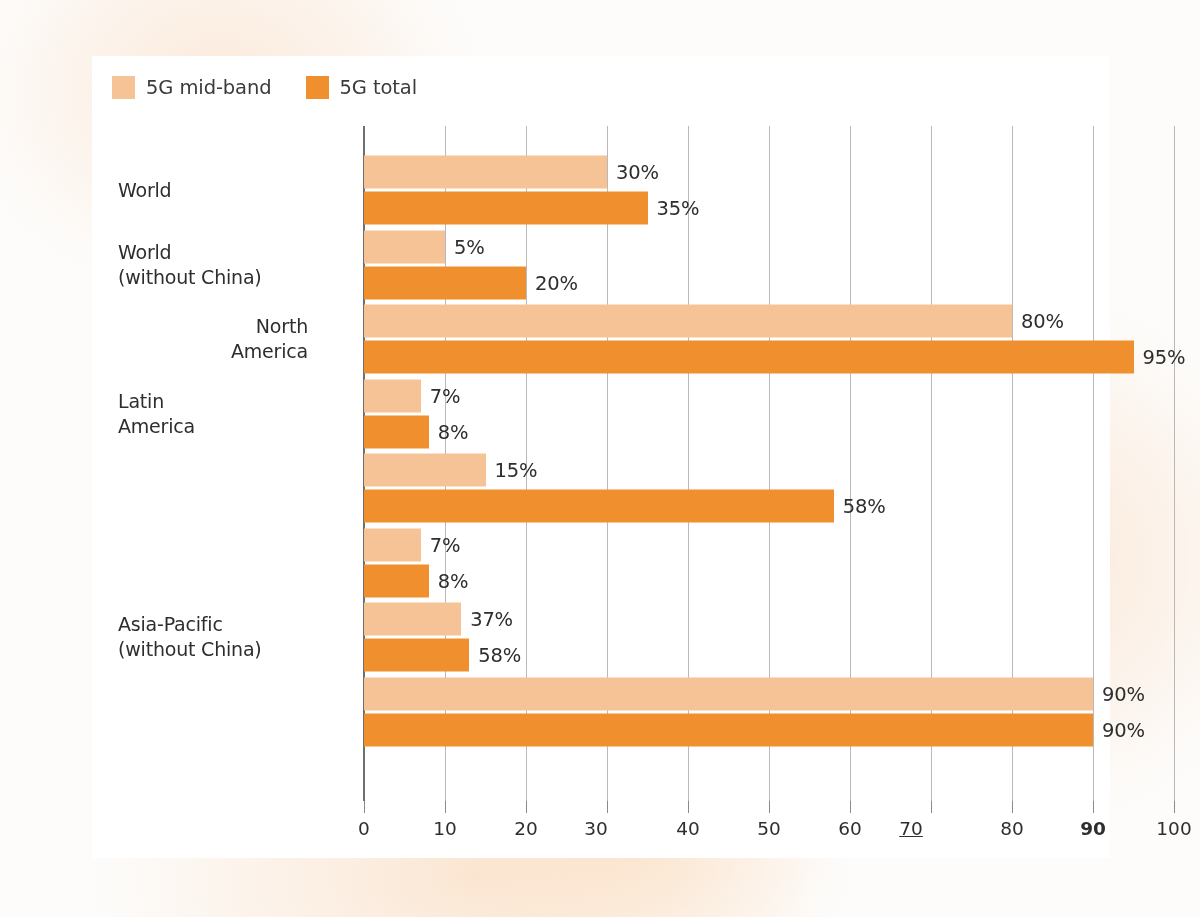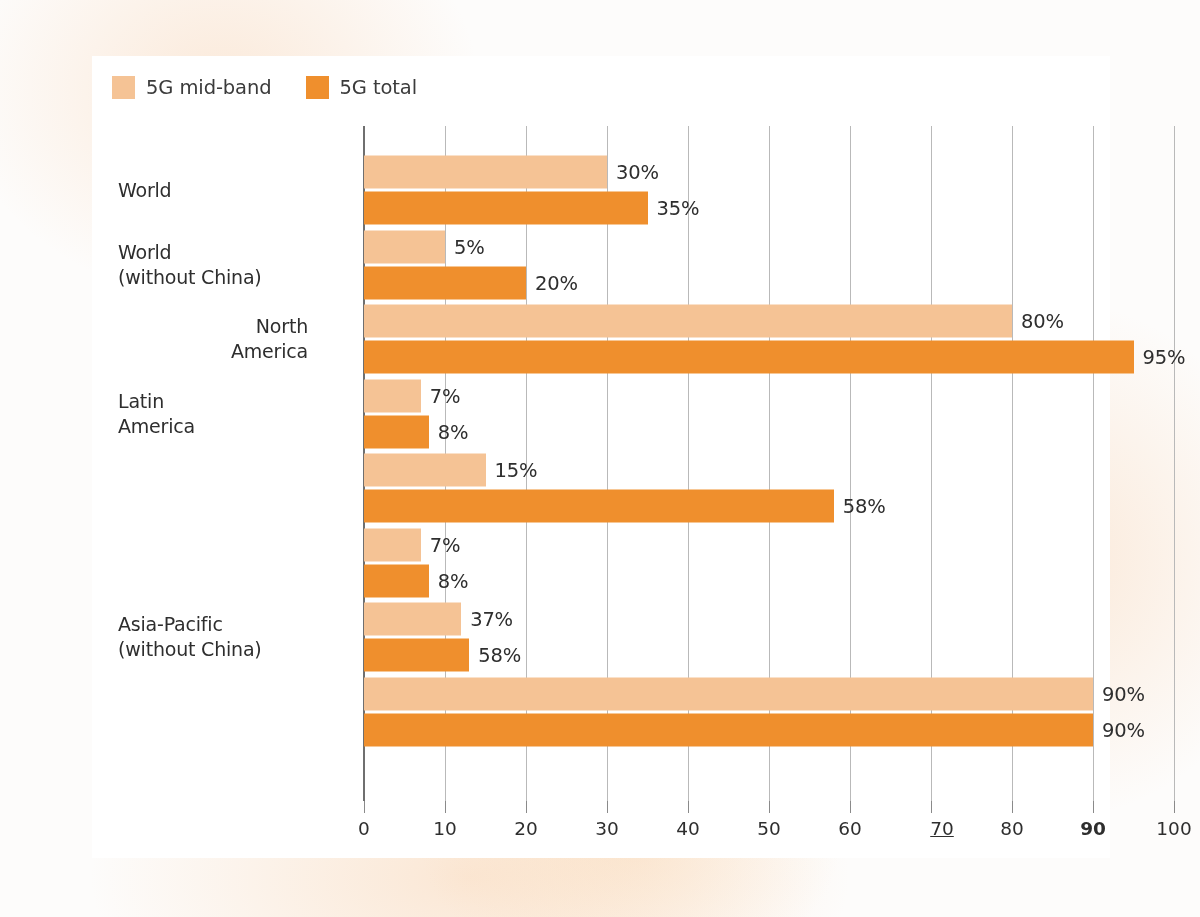--- a/index.html
+++ b/index.html
@@ -250,29 +250,29 @@
         <div class="bar-value" style="left: 830px; top: 603.5px;">90%</div>
       </div>
     <div class="xaxis" id="xaxis">
         <div class="tick" style="left: 92px;"></div>
         <div class="tick-label" style="left: 92px;">0</div>
         <div class="tick" style="left: 173px;"></div>
         <div class="tick-label" style="left: 173px;">10</div>
         <div class="tick" style="left: 254px;"></div>
         <div class="tick-label" style="left: 254px;">20</div>
         <div class="tick" style="left: 335px;"></div>
-        <div class="tick-label" style="left: 335px; text-align: right;">30</div>
+        <div class="tick-label" style="left: 324px; text-align: right;">30</div>
         <div class="tick" style="left: 416px;"></div>
         <div class="tick-label" style="left: 416px;">40</div>
         <div class="tick" style="left: 497px;"></div>
         <div class="tick-label" style="left: 497px;">50</div>
         <div class="tick" style="left: 578px;"></div>
         <div class="tick-label" style="left: 578px;">60</div>
         <div class="tick" style="left: 659px;"></div>
-        <div class="tick-label" style="left: 670px; text-decoration: underline;">70</div>
+        <div class="tick-label" style="left: 639px; text-decoration: underline;">70</div>
         <div class="tick" style="left: 740px;"></div>
         <div class="tick-label" style="left: 740px;">80</div>
         <div class="tick" style="left: 821px;"></div>
         <div class="tick-label" style="left: 821px; font-weight: bold;">90</div>
         <div class="tick" style="left: 902px;"></div>
         <div class="tick-label" style="left: 902px;">100</div>
       </div>
   </div>
 
 </div>

